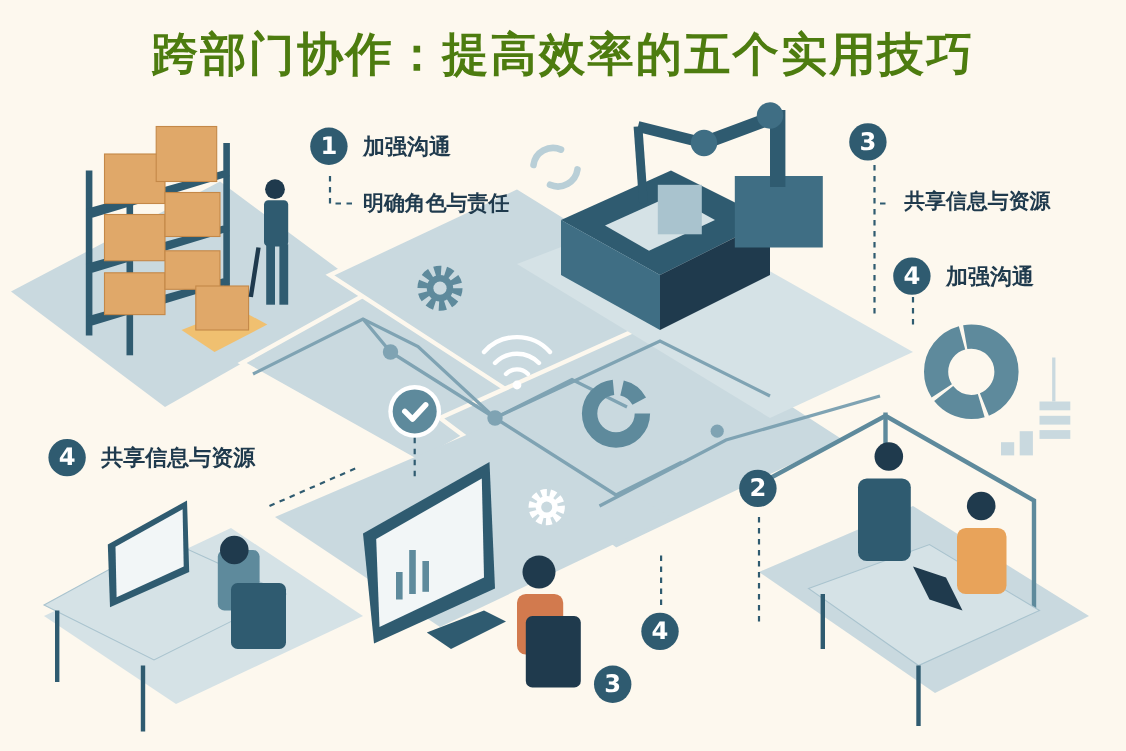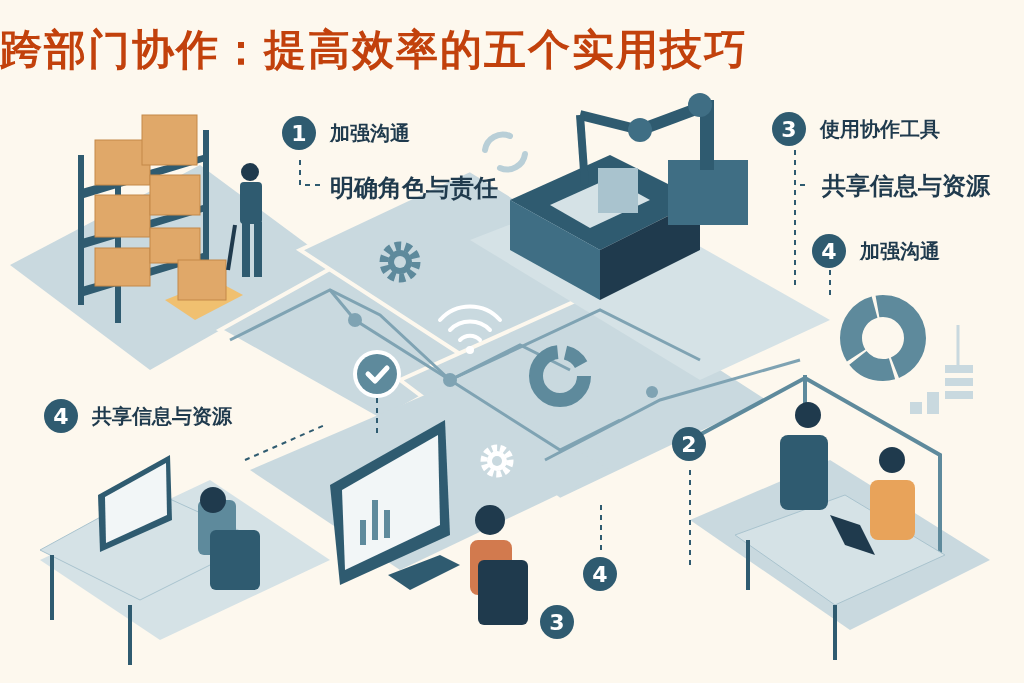--- a/index.html
+++ b/index.html
@@ -4,34 +4,34 @@
 <style>
   html, body { margin: 0; padding: 0; }
   body {
     width: 1024px; height: 683px; overflow: hidden;
     background: #FDF8EE;
     font-family: "DejaVu Sans", "Liberation Sans", sans-serif;
     position: relative;
   }
   .canvas { position: absolute; left: 0; top: 0; width: 1024px; height: 683px; }
   .title {
-    position: absolute; left: 0; top: 22px; width: 1024px; 
-    font-size: 42px; font-weight: bold; color: #c2410c; letter-spacing: 2px;
+    position: absolute; left: 0; top: 22px; width: 1024px; text-align: center;
+    font-size: 42px; font-weight: bold; color: #4d7c0f; letter-spacing: 2px;
   }
   .label {
     position: absolute; display: flex; align-items: center;
     font-size: 20px; font-weight: bold; color: #1F3A4D; white-space: nowrap;
   }
   .badge {
     width: 34px; height: 34px; border-radius: 50%;
     background: #2F5B70; color: #FFFFFF;
     display: inline-flex; align-items: center; justify-content: center;
     font-size: 22px; font-weight: bold; margin-right: 14px; flex: none;
   }
-  .sub { font-size: 24px; justify-content: center; }
+  .sub { font-size: 19px; justify-content: center; }
 </style>
 </head>
 <body>
 
 <svg class="canvas" viewBox="0 0 1024 683" xmlns="http://www.w3.org/2000/svg">
 
   <g>
     <polygon points="10,265 200,165 335,265 150,370" fill="#C9D9DF"></polygon>
     <polygon points="220,330 400,230 560,320 380,420" fill="#C9D9DF" stroke="#FDF8EE" stroke-width="4"></polygon>
     <polygon points="300,250 470,170 680,300 500,380" fill="#C9D9DF" stroke="#FDF8EE" stroke-width="4"></polygon>
@@ -182,21 +182,20 @@
 <div class="label" style="left:282px; top:116px;">
   <span class="badge">1</span>
   <span>加强沟通</span>
 </div>
 <div class="label sub" style="left:330px; top:172px;">
   <span>明确角色与责任</span>
 </div>
 
 <div class="label" style="left:772px; top:112px;">
   <span class="badge">3</span>
-  <span>使用协作工具</span>
 </div>
 <div class="label sub" style="left:822px; top:170px;">
   <span>共享信息与资源</span>
 </div>
 
 <div class="label" style="left:812px; top:234px;">
   <span class="badge">4</span>
   <span>加强沟通</span>
 </div>
 

